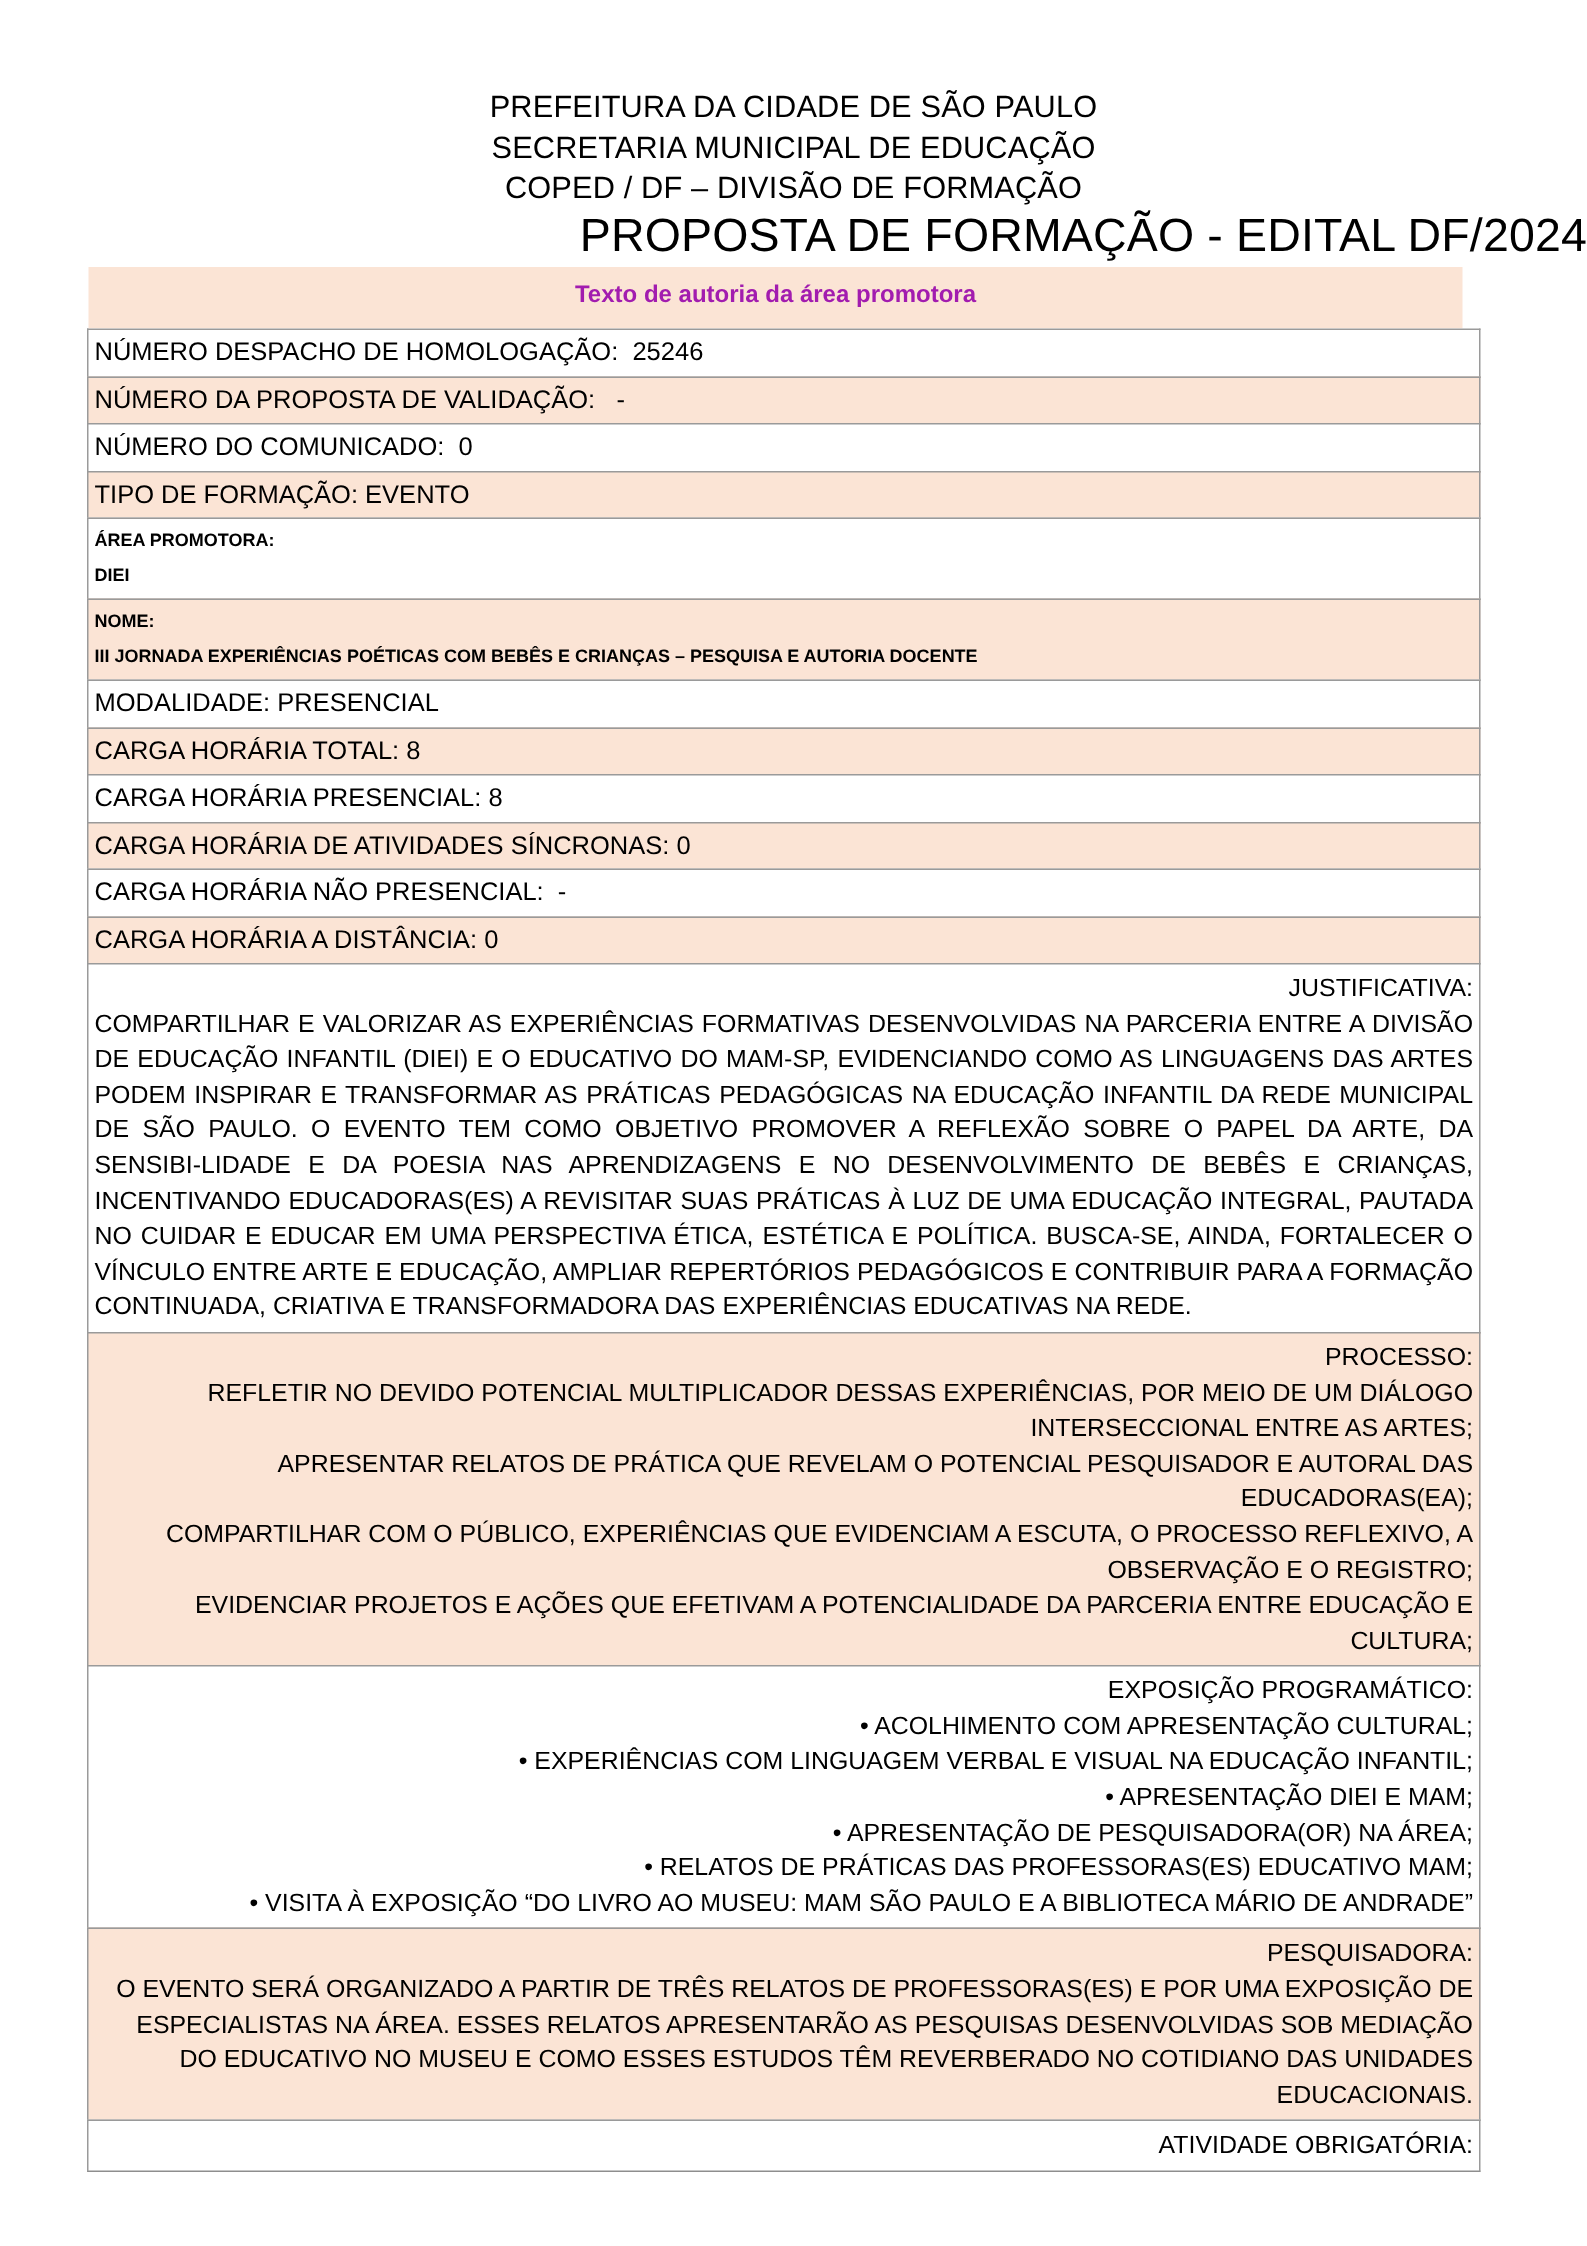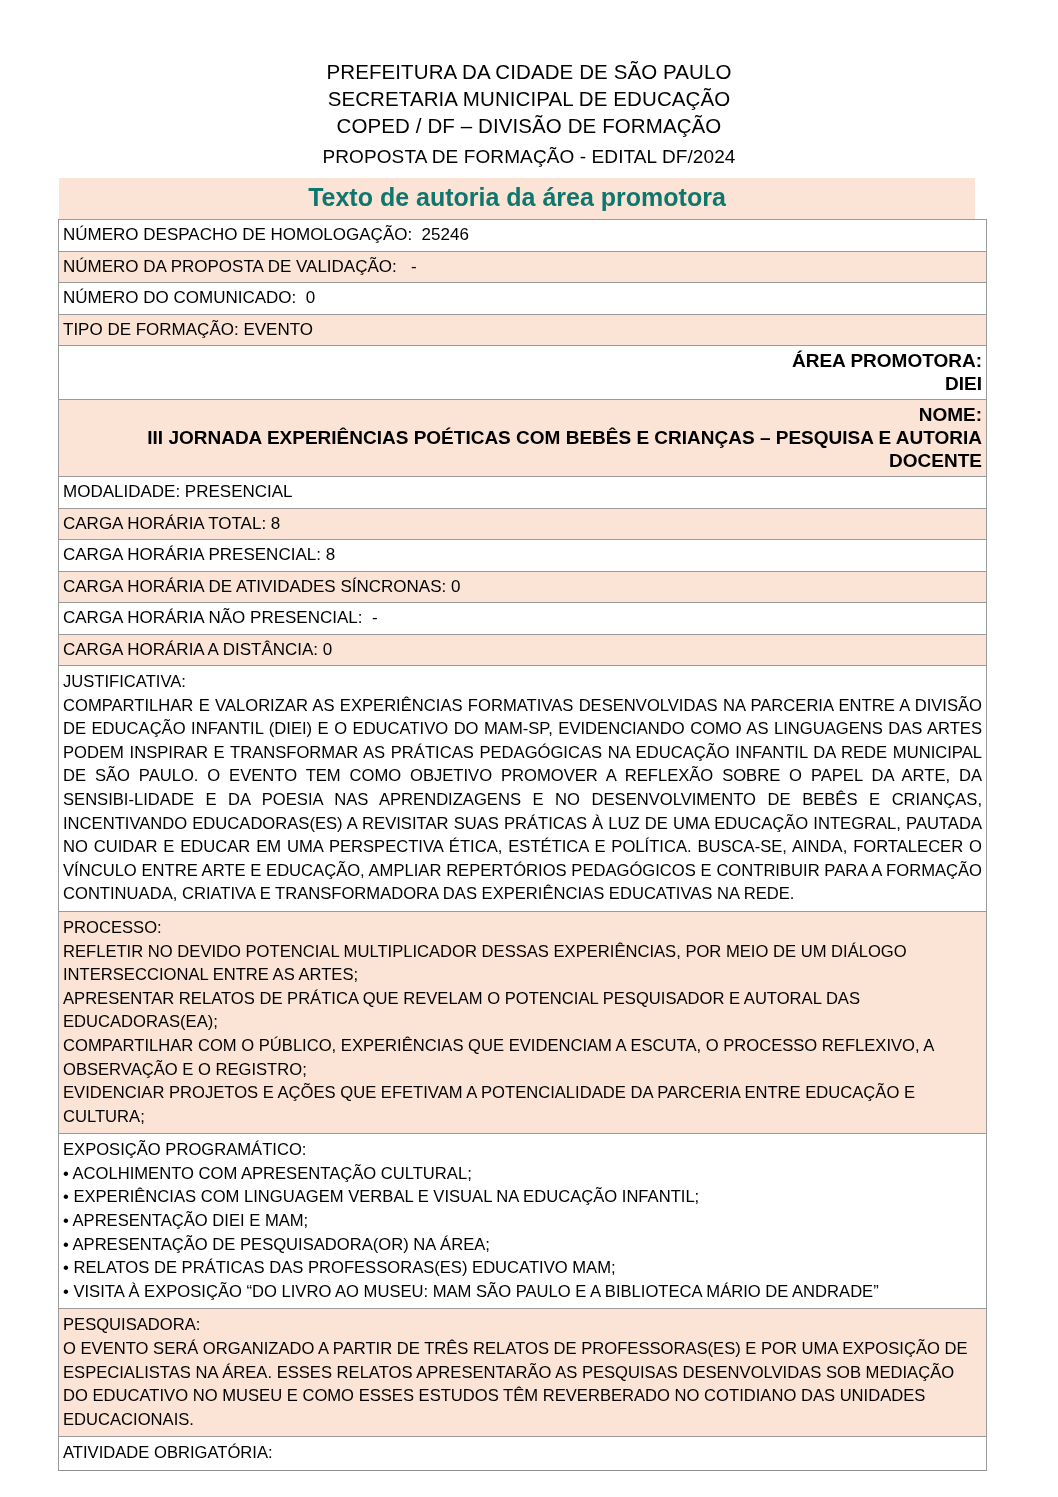--- a/index.html
+++ b/index.html
@@ -28,39 +28,40 @@
     text-align: center;
   }
   .doc-head .hline {
     font-weight: normal;
     font-size: 20.5px;
     line-height: 27px;
     letter-spacing: 0.1px;
     white-space: nowrap;
   }
   .doc-head .hline.big {
-    font-size: 19px;
+    font-size: 31px;
     line-height: 31px;
     padding-top: 2px;
+    text-align: right;
   }
 
   
   .banner {
     margin: 6px 0 0 0;
     width: 916px;
     margin-left: 59px;
     background: #fbe4d5;
     text-align: center;
     padding: 4px 0 7px 0;
     box-sizing: border-box;
   }
   .banner .banner-text {
-    color: #0f766e;
+    color: #a21caf;
     font-weight: bold;
-    font-size: 25px;
+    font-size: 16px;
     line-height: 30px;
   }
 
   
   .table {
     width: 929px;
     margin-left: 58px;
     margin-top: 1px;
     border-collapse: collapse;
     box-sizing: border-box;
@@ -77,33 +78,33 @@
   .row.alt {
     background: #fbe4d5;
   }
   .row .txt {
     font-size: 17px;
     line-height: 23.5px;
     white-space: pre-wrap;
   }
   .row .txt.bold {
     font-weight: bold;
-    font-size: 19px;
+    font-size: 12px;
     line-height: 23px;
-    text-align: right;
   }
   .row .txt.justify {
     text-align: justify;
     text-align-last: left;
     font-size: 16.6px;
     line-height: 23.6px;
   }
   .row .txt.body {
     font-size: 16.6px;
     line-height: 23.6px;
+    text-align: right;
   }
   .row.tall {
     padding-top: 4px;
     padding-bottom: 5px;
   }
   .label-line { display: block; }
   .bullet-line { display: block; }
 </style>
 </head>
 <body>

